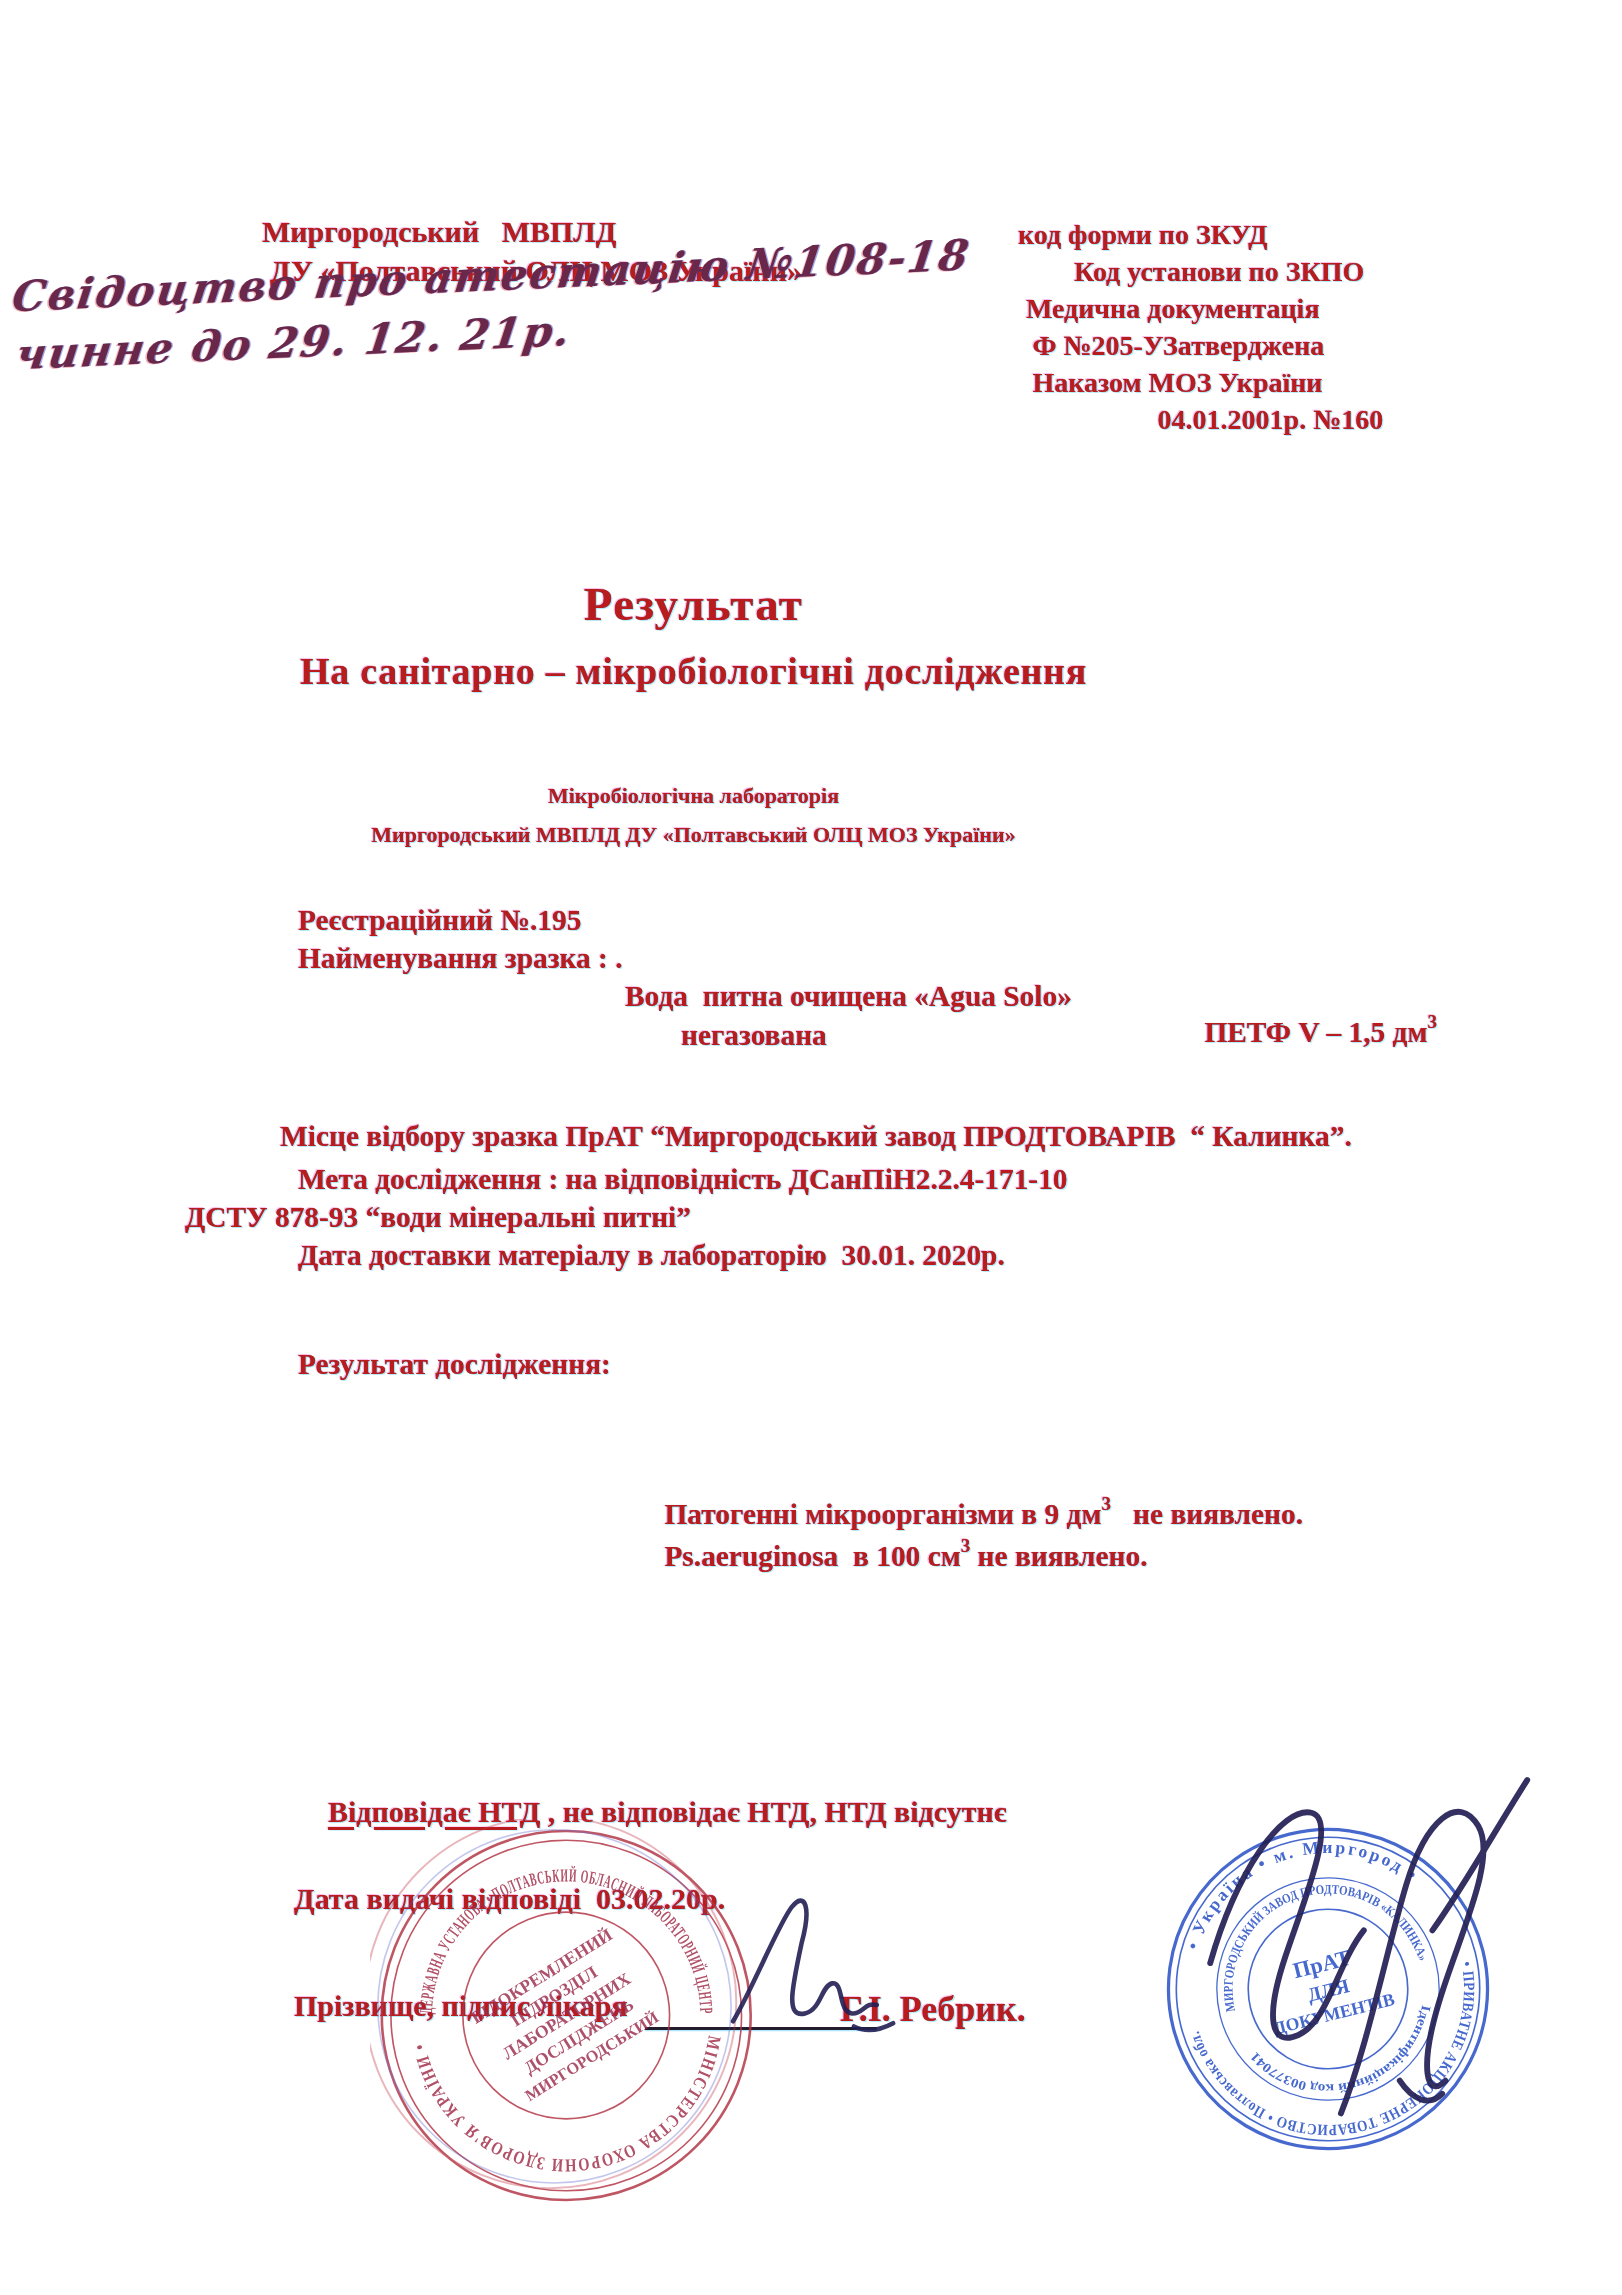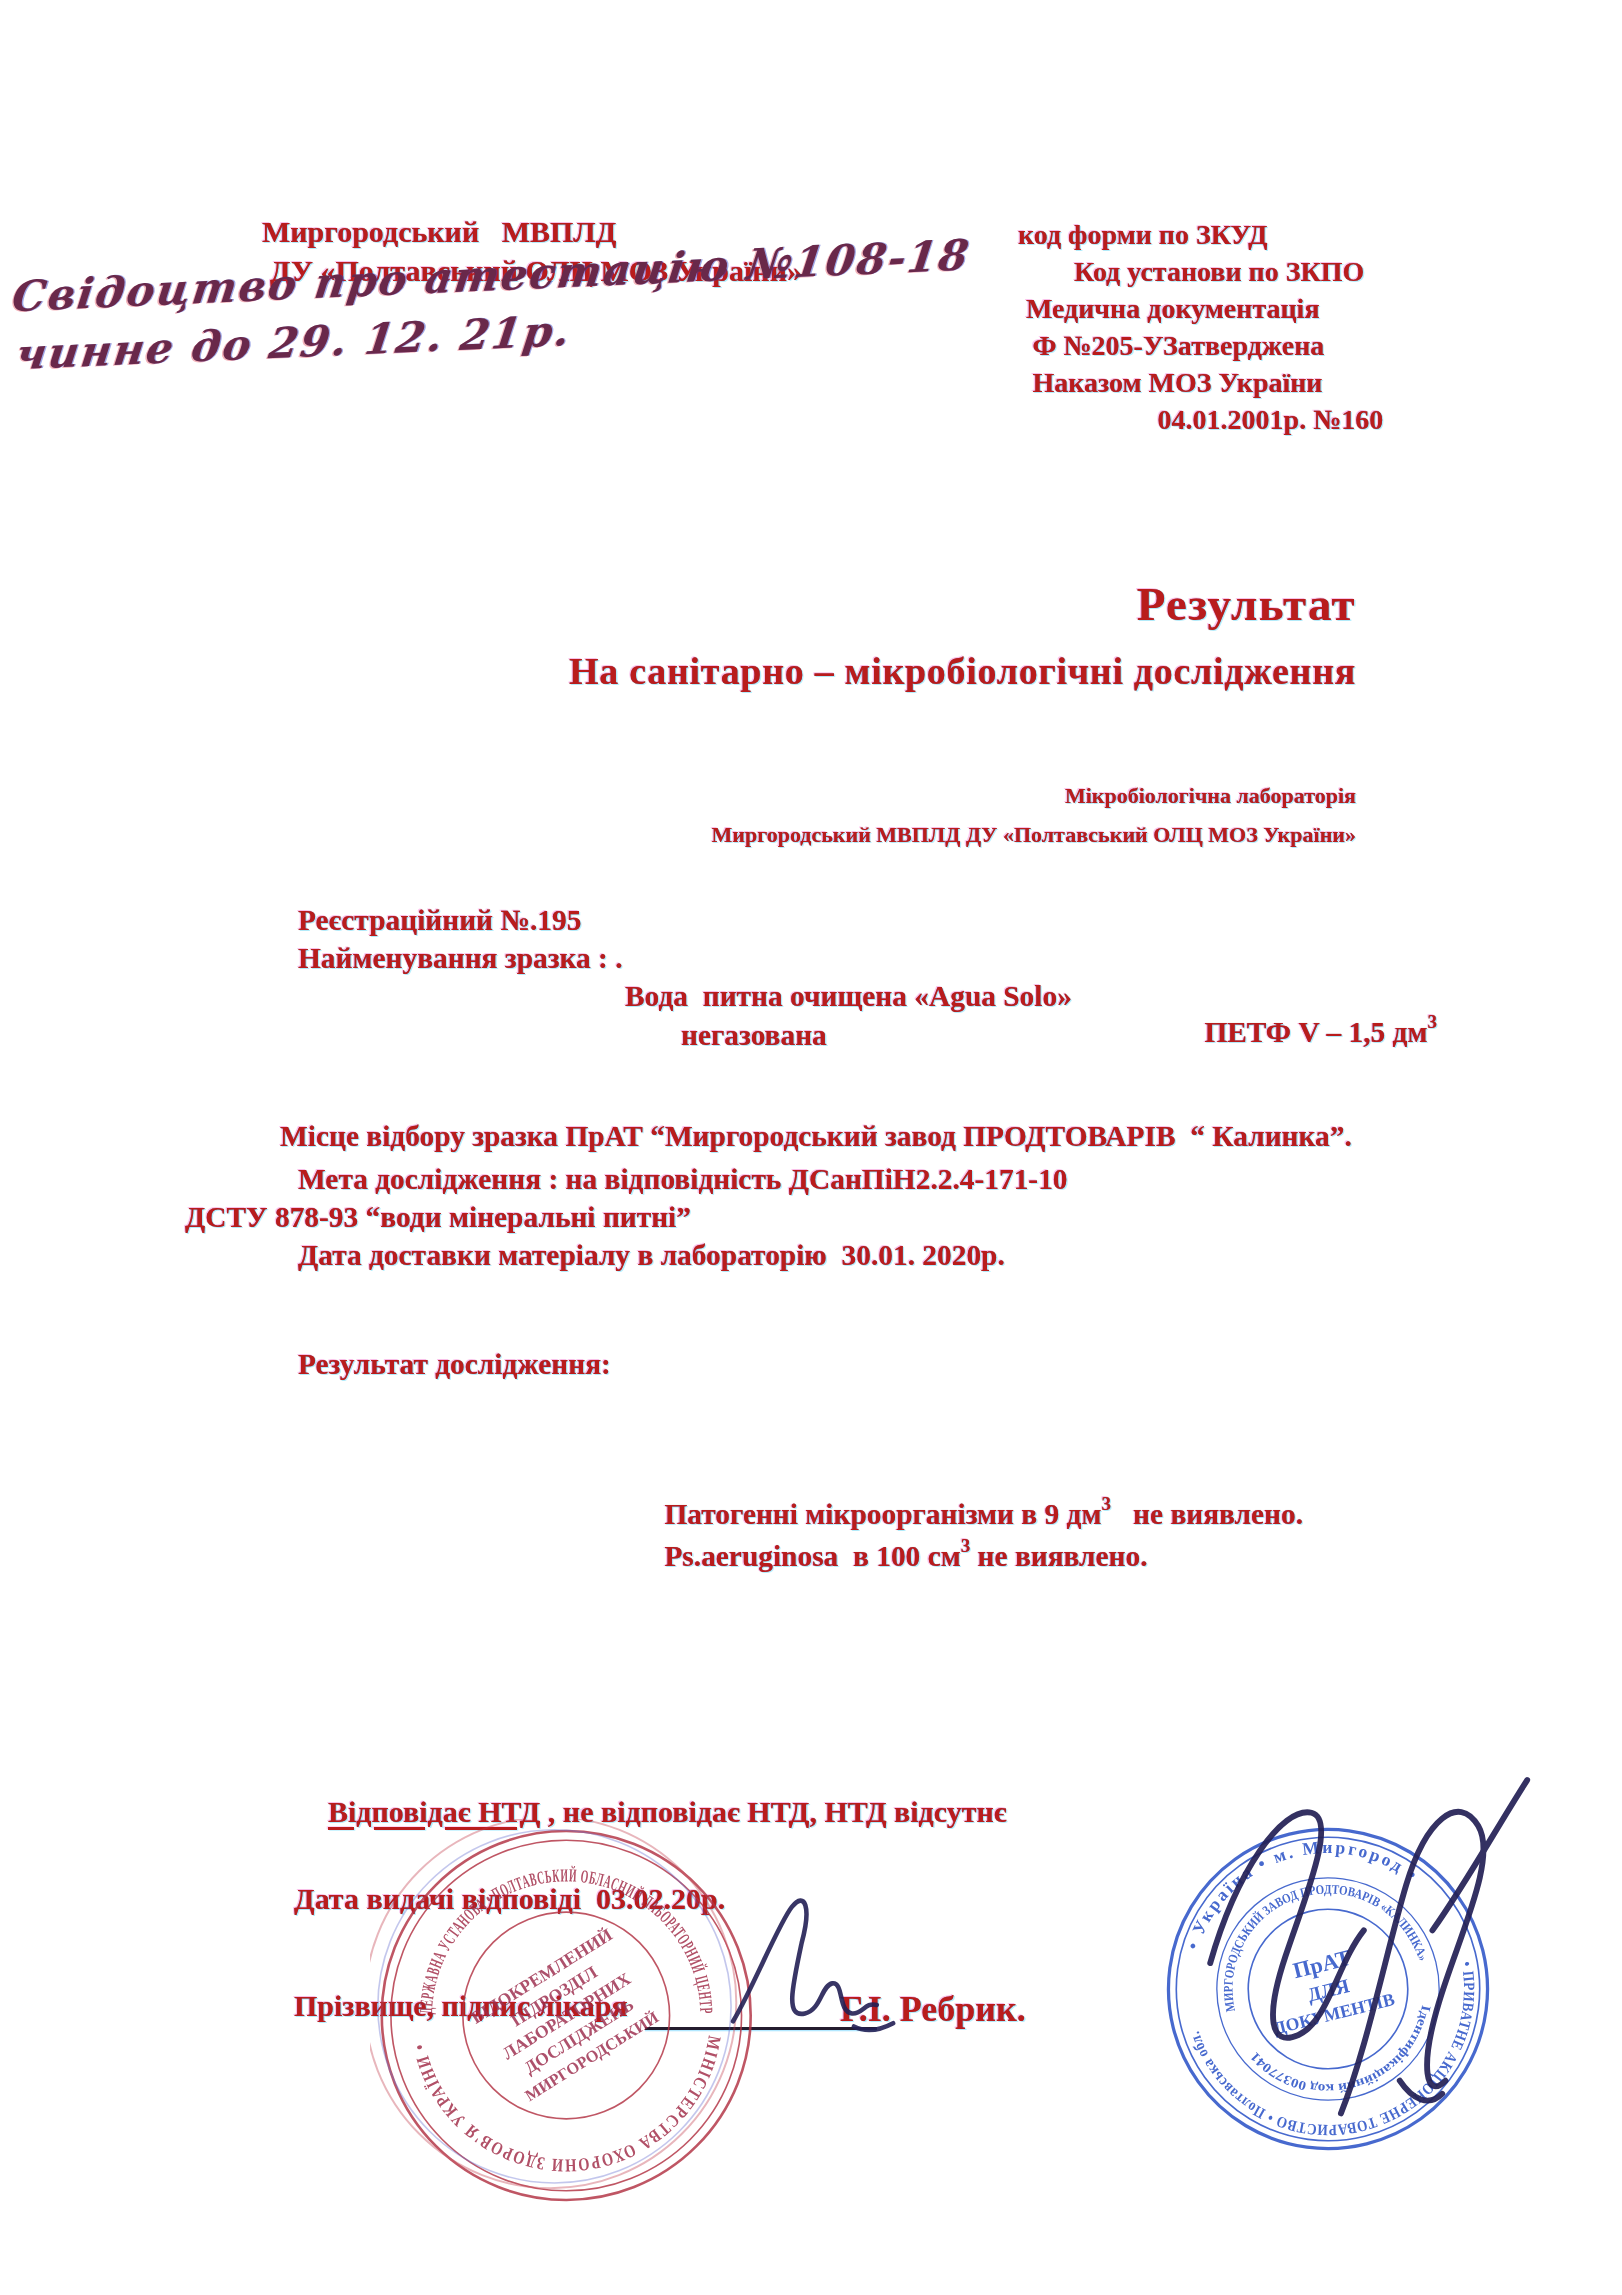--- a/index.html
+++ b/index.html
@@ -17,21 +17,21 @@
     color:#b91c1c;
     font-weight:700;
     text-shadow: 1.3px 0.7px 0 rgba(0,200,255,.28), -1.3px -0.7px 0 rgba(255,0,180,.22), 0 0 0.7px rgba(20,10,30,.55);
   }
   .body-text{font-size:29.4px;line-height:1.15;}
   .hdr-left{font-size:30px;}
   .hdr-right{font-size:28px;line-height:37px;}
   .title-1{font-size:47px;letter-spacing:1.3px;}
   .title-2{font-size:38px;letter-spacing:0.7px;}
   .lab-line{font-size:22px;}
-  .center{left:5px;width:1351px;text-align:right;}
+  .center{left:18px;width:1351px;text-align:center;}
   .sup{font-size:19px;vertical-align:14.4px;}
   .uline{text-decoration:underline;text-decoration-thickness:2.6px;text-underline-offset:5.2px;}
   .hand{
     font-family:"DejaVu Serif", serif;
     font-style:italic;
     font-weight:700;
     font-size:42px;
     letter-spacing:2px;
     color:#69284a;
     text-shadow: 1.3px 0 0 rgba(40,60,200,.45), -1.3px 0.7px 0 rgba(220,40,60,.35);

